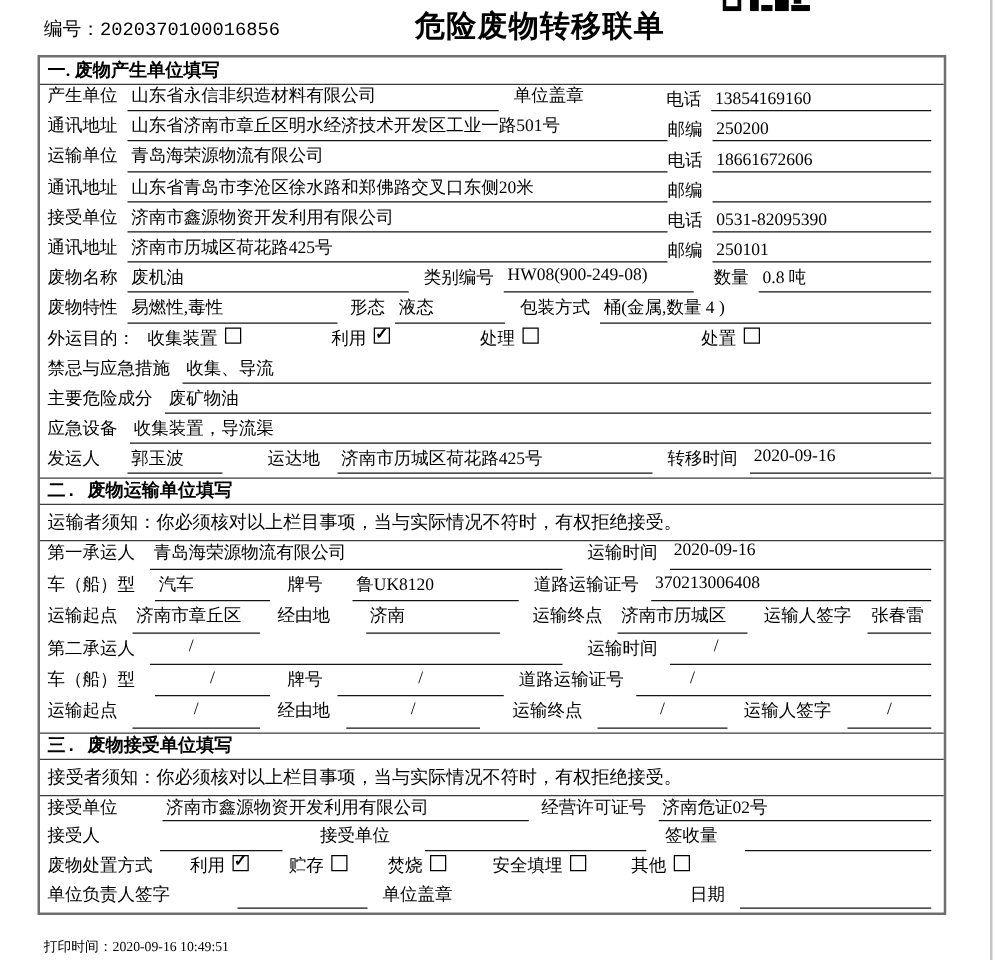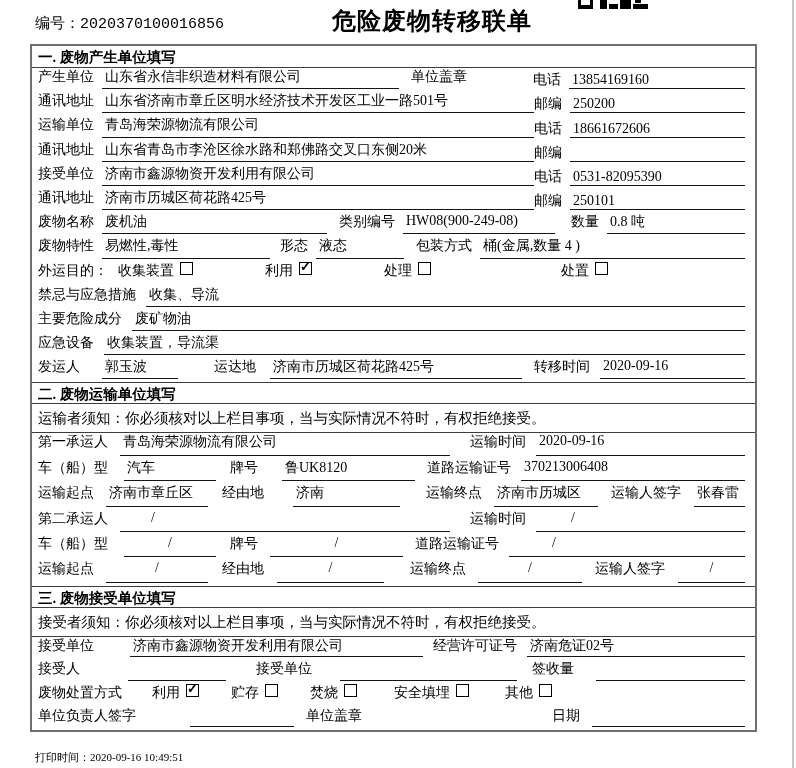--- a/index.html
+++ b/index.html
@@ -11,21 +11,21 @@
     font-size:14px;
     position:relative;
     overflow:hidden;
   }
   .serial { position:absolute; left:35px; top:14px; font-size:15px; white-space:nowrap;font-family:Liberation Mono, monospace; }
   .doc-title { position:absolute; left:332px; top:5px; font-size:24px; font-weight:bold; letter-spacing:1px; white-space:nowrap; }
   .qr { position:absolute; left:578px; top:0; }
   .page-edge { position:absolute; right:2px; top:0; width:2px; height:768px; background:#c6c6c6; }
   .doc { position:absolute; left:30px; top:44px; width:727px; border:2px solid #6e6e6e; background:#fff; }
   .sec-h { font-weight:bold; height:22px; line-height:22px; padding-left:6px; font-size:14.5px; border-bottom:1.5px solid #3c3c3c; }
-  .sec-h.bt { border-top:1.5px solid #3c3c3c; }
+  .sec-h.bt { border-top:1.5px solid #3c3c3c;font-family:Liberation Mono, monospace; }
   .notice { height:29px; line-height:29px; padding-left:6px; border-bottom:1.5px solid #3c3c3c; font-size:14.5px; white-space:nowrap; }
   .r { display:flex; padding:0 10px 3px 6px; }
   .sec1 .r { height:24.2px; }
   .sec2 .r { height:25.4px; }
   .sec3 .r { height:23.4px; }
   .l { white-space:nowrap; flex:none; }
   .v { border-bottom:1px solid #141414; white-space:nowrap; flex:none; padding:0 3px; min-height:16px; }
   .f { flex:1; }
   .c { text-align:center; }
   .rg { margin-left:auto; display:flex; align-items:flex-end; width:212px; }

